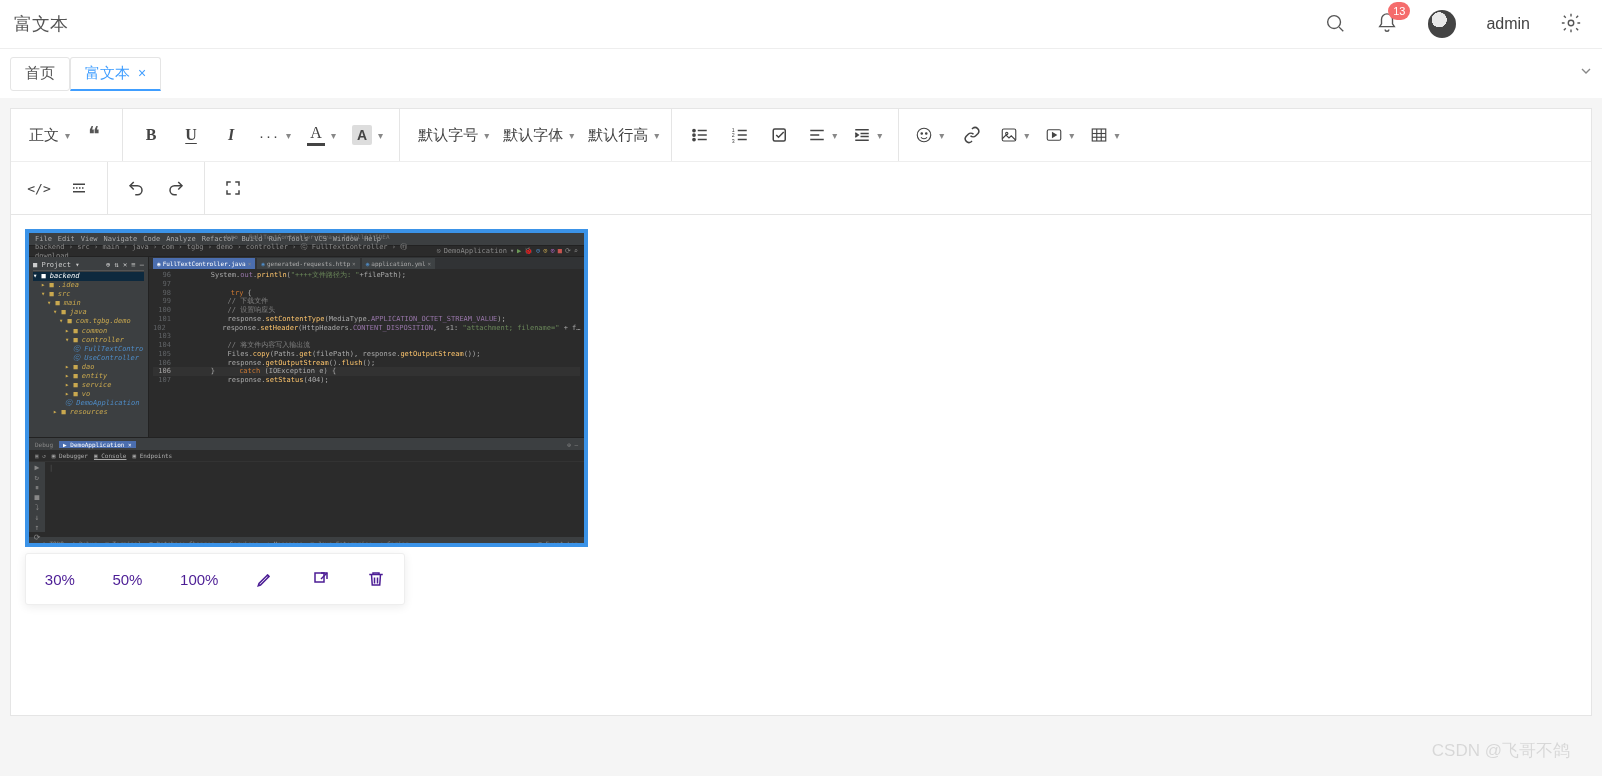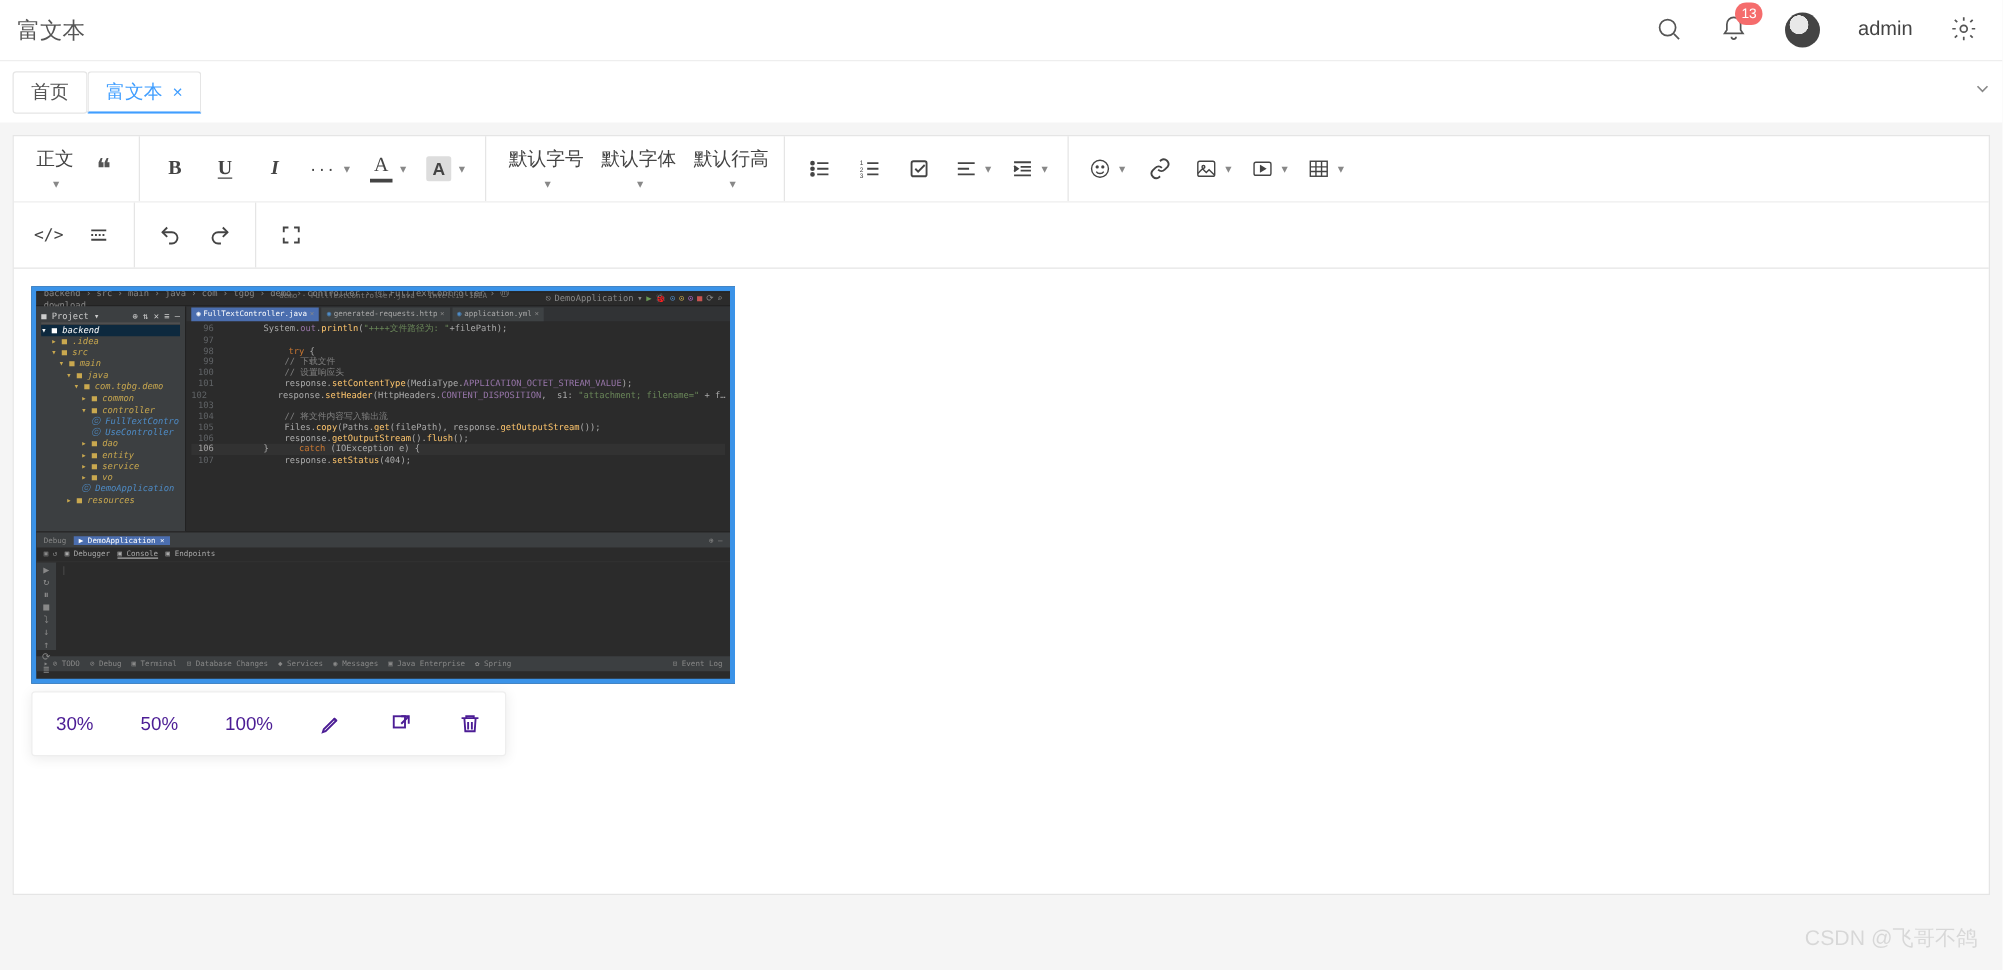--- a/index.html
+++ b/index.html
@@ -20,21 +20,21 @@
     .tab-close { font-size: 14px; color: #409eff; cursor: pointer; line-height: 1; }
     .tabs-expand { position: absolute; right: 8px; top: 14px; cursor: pointer; color: #888; }
 
     .content-area { padding: 10px; }
     .editor-wrapper { background: #fff; border: 1px solid #e5e5e5; }
     .toolbar { display: flex; align-items: center; border-bottom: 1px solid #e5e5e5; flex-wrap: wrap; }
     .toolbar-row { display: flex; align-items: center; min-height: 52px; }
     .toolbar-group { display: flex; align-items: center; padding: 0 8px; border-right: 1px solid #e5e5e5; height: 52px; }
     .toolbar-group:last-child { border-right: none; }
     .tb-btn { height: 40px; min-width: 40px; display: inline-flex; align-items: center; justify-content: center; cursor: pointer; color: #444; font-size: 15px; padding: 0 8px; gap: 4px; border-radius: 3px; }
-    .tb-btn.select { padding: 0 4px 0 10px; flex-direction: column; }
+    .tb-btn.select { padding: 0 4px 0 10px; }
     .caret { font-size: 10px; color: #888; margin-left: 2px; }
     .tb-icon { font-family: Georgia, serif; font-weight: bold; font-size: 16px; }
     .tb-underline { text-decoration: underline; text-underline-offset: 3px; }
     .tb-italic { font-style: italic; }
     .tb-color-a { display: inline-flex; flex-direction: column; align-items: center; line-height: 1; }
     .tb-color-a .uline { height: 3px; width: 18px; background: #444; margin-top: 2px; }
     .tb-bg-a { display: inline-flex; align-items: center; justify-content: center; background: #ddd; width: 20px; height: 20px; border-radius: 2px; font-size: 14px; font-weight: bold; }
 
     .editor-body { min-height: 500px; padding: 14px; position: relative; }
 
@@ -74,21 +74,21 @@
     .ide-debug-body { display: flex; height: 70px; }
     .ide-debug-side { width: 16px; background: #3c3f41; display: flex; flex-direction: column; align-items: center; gap: 2px; padding-top: 2px; }
     .ide-debug-side span { color: #888; font-size: 8px; line-height: 1; }
     .ide-debug-console { flex: 1; background: #2b2b2b; padding: 2px 4px; }
     .ide-bottom { height: 12px; background: #3c3f41; display: flex; align-items: center; gap: 8px; padding: 0 6px; font-size: 6px; color: #888; }
     .ide-bottom .rside { margin-left: auto; display: flex; gap: 6px; }
 
     .img-toolbar { margin-top: 6px; width: 380px; height: 52px; background: #fff; border: 1px solid #eee; border-radius: 3px; box-shadow: 0 2px 10px rgba(0,0,0,0.08); display: flex; align-items: center; justify-content: space-around; }
     .img-tb-btn { color: #4c1d95; font-size: 15px; cursor: pointer; padding: 6px 12px; display: flex; align-items: center; }
 
-    .watermark { position: absolute; right: 20px; bottom: 14px; color: rgba(0,0,0,0.12); font-size: 17px; pointer-events: none; }
+    .watermark { position: absolute; right: 32px; bottom: 14px; color: rgba(0,0,0,0.12); font-size: 17px; pointer-events: none; }
   </style>
 </head>
 <body>
 
 <div class="top-header">
   <div class="page-title">富文本</div>
   <div class="top-right">
     <span class="icon-btn icon-search">
       <svg viewBox="0 0 24 24" fill="none" stroke="currentColor" stroke-width="1.5">
           <circle cx="11" cy="11" r="7"></circle>
@@ -308,20 +308,35 @@
                 <polyline points="20 15 20 20 15 20"></polyline>
               </svg>
             </div>
         </div>
       </div>
     </div>
 
     <div class="editor-body">
 
       <div class="ide-mock">
+        <div class="ide-menu" id="ide-menu">
+            <span>File</span>
+            <span>Edit</span>
+            <span>View</span>
+            <span>Navigate</span>
+            <span>Code</span>
+            <span>Analyze</span>
+            <span>Refactor</span>
+            <span>Build</span>
+            <span>Run</span>
+            <span>Tools</span>
+            <span>VCS</span>
+            <span>Window</span>
+            <span>Help</span>
+          </div>
         <div style="position:absolute;top:0;left:0;right:0;text-align:center;font-size:6px;color:#777;pointer-events:none">demo · FullTextController.java - IntelliJ IDEA</div>
         <div class="ide-crumb">
           <span>backend › src › main › java › com › tgbg › demo › controller › ⓒ FullTextController › ⓜ download</span>
           <span class="ide-run">
             <span style="color:#888">⎋</span>
               <span>DemoApplication</span>
               <span style="color:#888">▾</span>
             <span class="play">▶</span>
               <span class="bug">🐞</span>
               <span class="dot-b">⊙</span>

